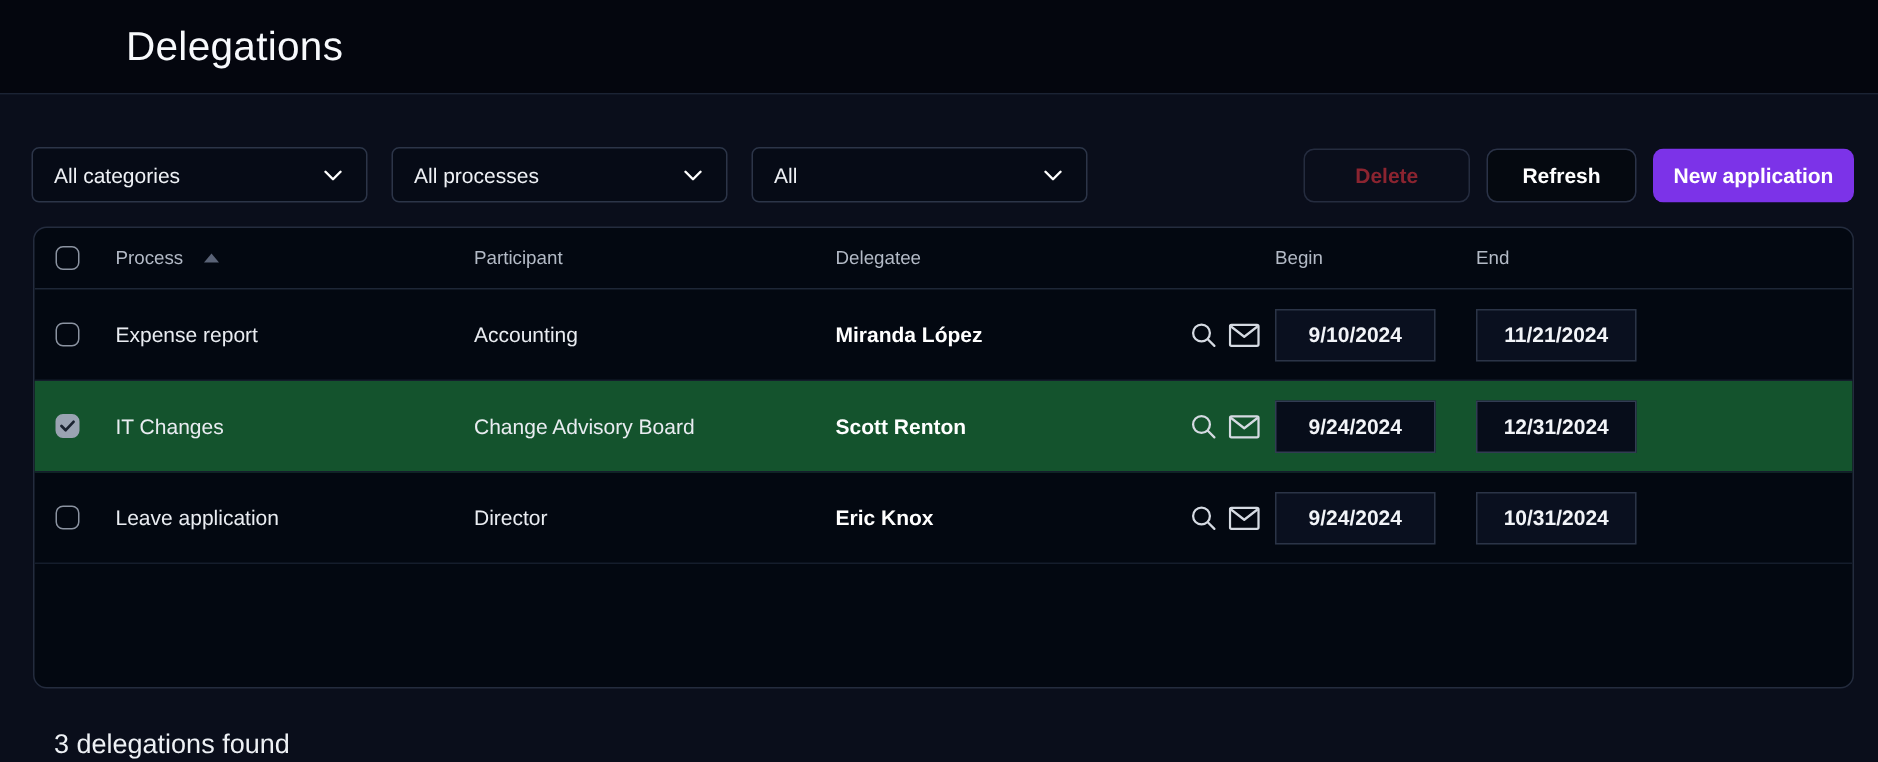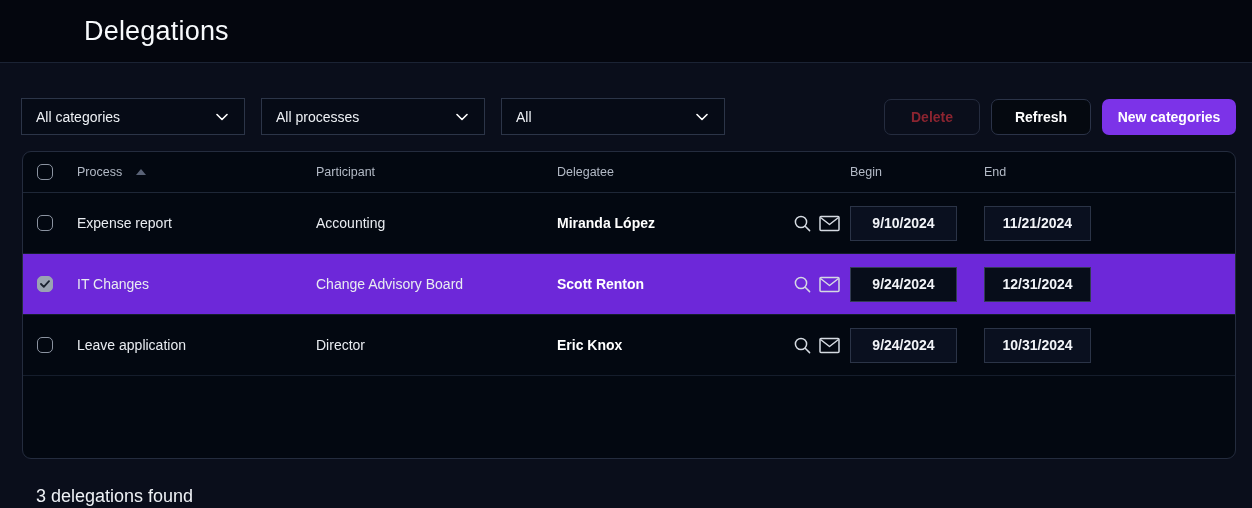--- a/index.html
+++ b/index.html
@@ -32,21 +32,21 @@
     display: flex;
     align-items: center;
     margin: 35px 16px 0 21px;
     gap: 16px;
   }
   .select {
     width: 224px;
     height: 37px;
     background: #060b16;
     border: 1px solid #2c3548;
-    border-radius: 0;
+    border-radius: 5px;
     display: flex;
     align-items: center;
     justify-content: space-between;
     padding: 0 16px 0 14px;
     font-size: 14px;
     color: #eef1f5;
     cursor: pointer;
   }
   .chev { width: 12px; height: 8px; flex: 0 0 auto; }
   .btn {
@@ -55,21 +55,21 @@
     font-size: 14px;
     font-weight: 600;
     font-family: "Liberation Sans", sans-serif;
     display: flex;
     align-items: center;
     justify-content: center;
     cursor: pointer;
     border: 1px solid transparent;
   }
   .btn-delete {
-    width: 96px;
+    width: 111px;
     margin-left: auto;
     background: transparent;
     border-color: #252c3f;
     color: #8b2430;
   }
   .btn-refresh {
     width: 100px;
     margin-left: -5px;
     background: #050910;
     border-color: #2b3348;
@@ -102,21 +102,21 @@
     border-bottom: 1px solid #1e2737;
     font-size: 12.5px;
     color: #b3bac6;
   }
   .trow {
     height: 61px;
     border-bottom: 1px solid #151d2c;
     font-size: 14px;
     color: #e9ecf1;
   }
-  .trow.selected { background: #6d28d9; }
+  .trow.selected { background: #14532d; }
   .cell-check { display: flex; justify-content: flex-start; padding-left: 14px; }
   .checkbox {
     width: 16px; height: 16px;
     border: 1.5px solid #8b93a1;
     border-radius: 5px;
     display: inline-flex;
     align-items: center;
     justify-content: center;
     cursor: pointer;
     background: transparent;
@@ -184,21 +184,21 @@
       </svg>
   </div>
   <div class="select">
     <span>All</span>
     <svg class="chev" viewBox="0 0 12 8" fill="none">
         <path d="M1 1.5 L6 6.5 L11 1.5" stroke="#ffffff" stroke-width="1.6" stroke-linecap="round" stroke-linejoin="round"></path>
       </svg>
   </div>
   <button class="btn btn-delete">Delete</button>
   <button class="btn btn-refresh">Refresh</button>
-  <button class="btn btn-new">New categories</button>
+  <button class="btn btn-new">New application</button>
 </div>
 
 <div class="table-card">
   <div class="thead">
     <div class="cell-check">
       <span class="checkbox">
         
       </span>
     </div>
     <div class="th-process">

